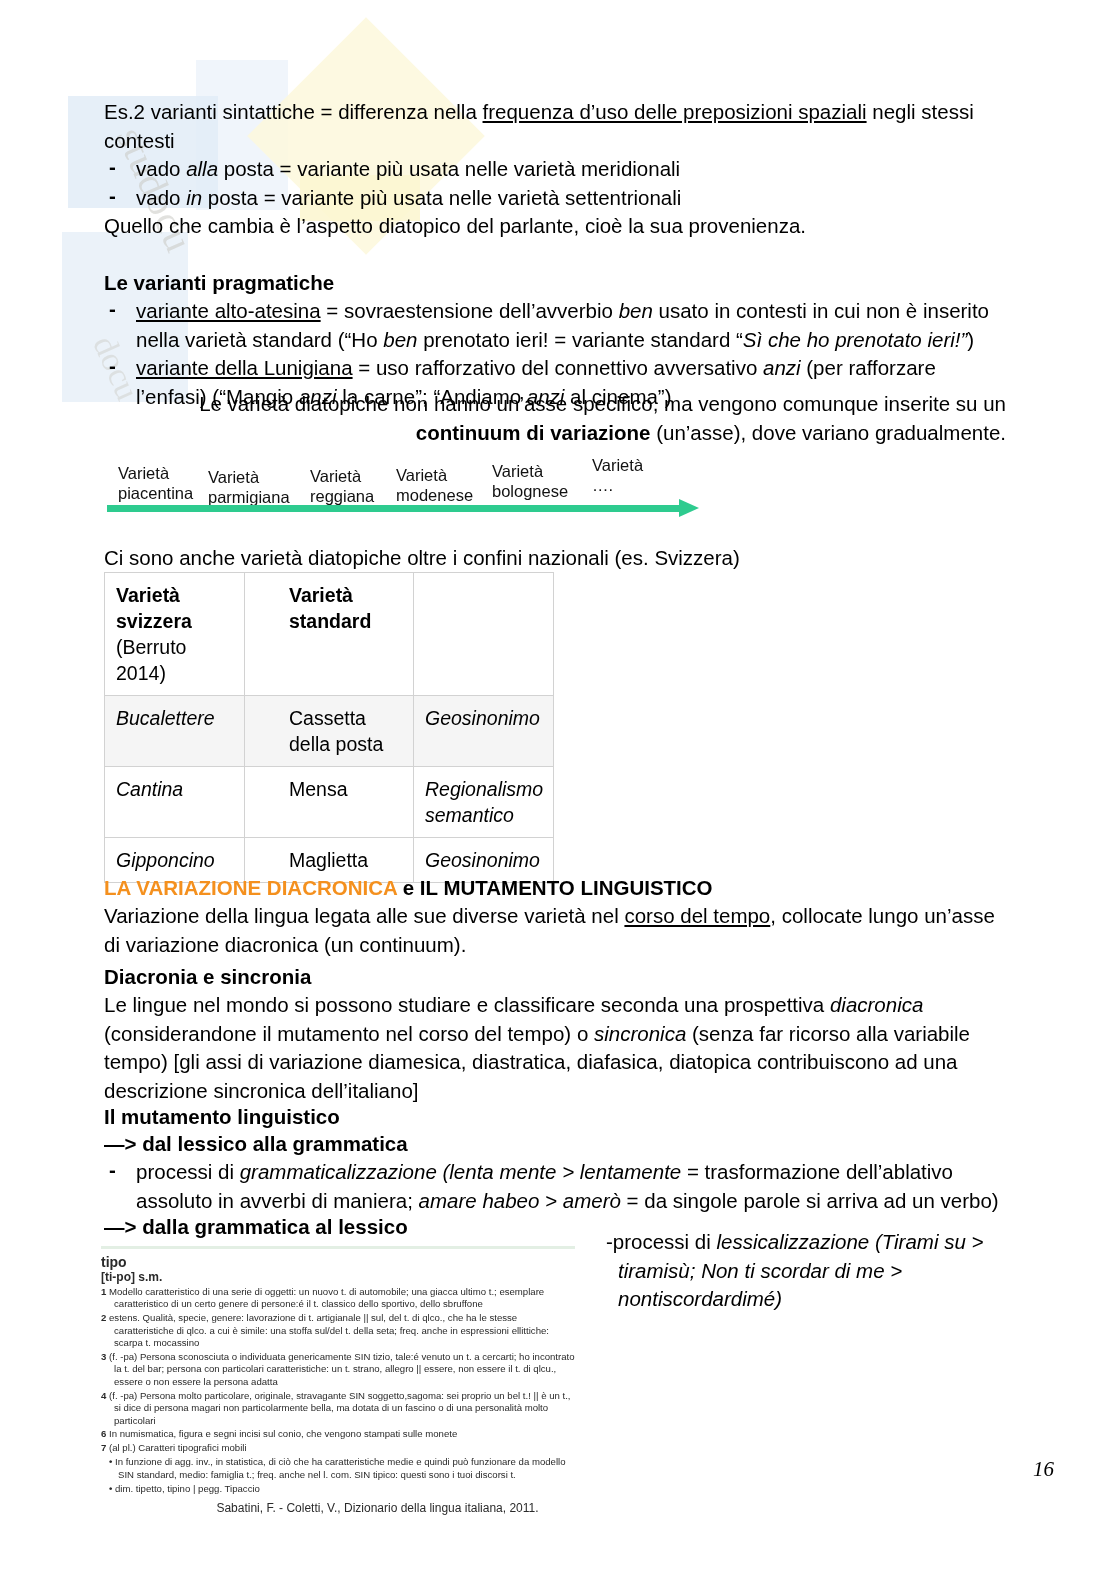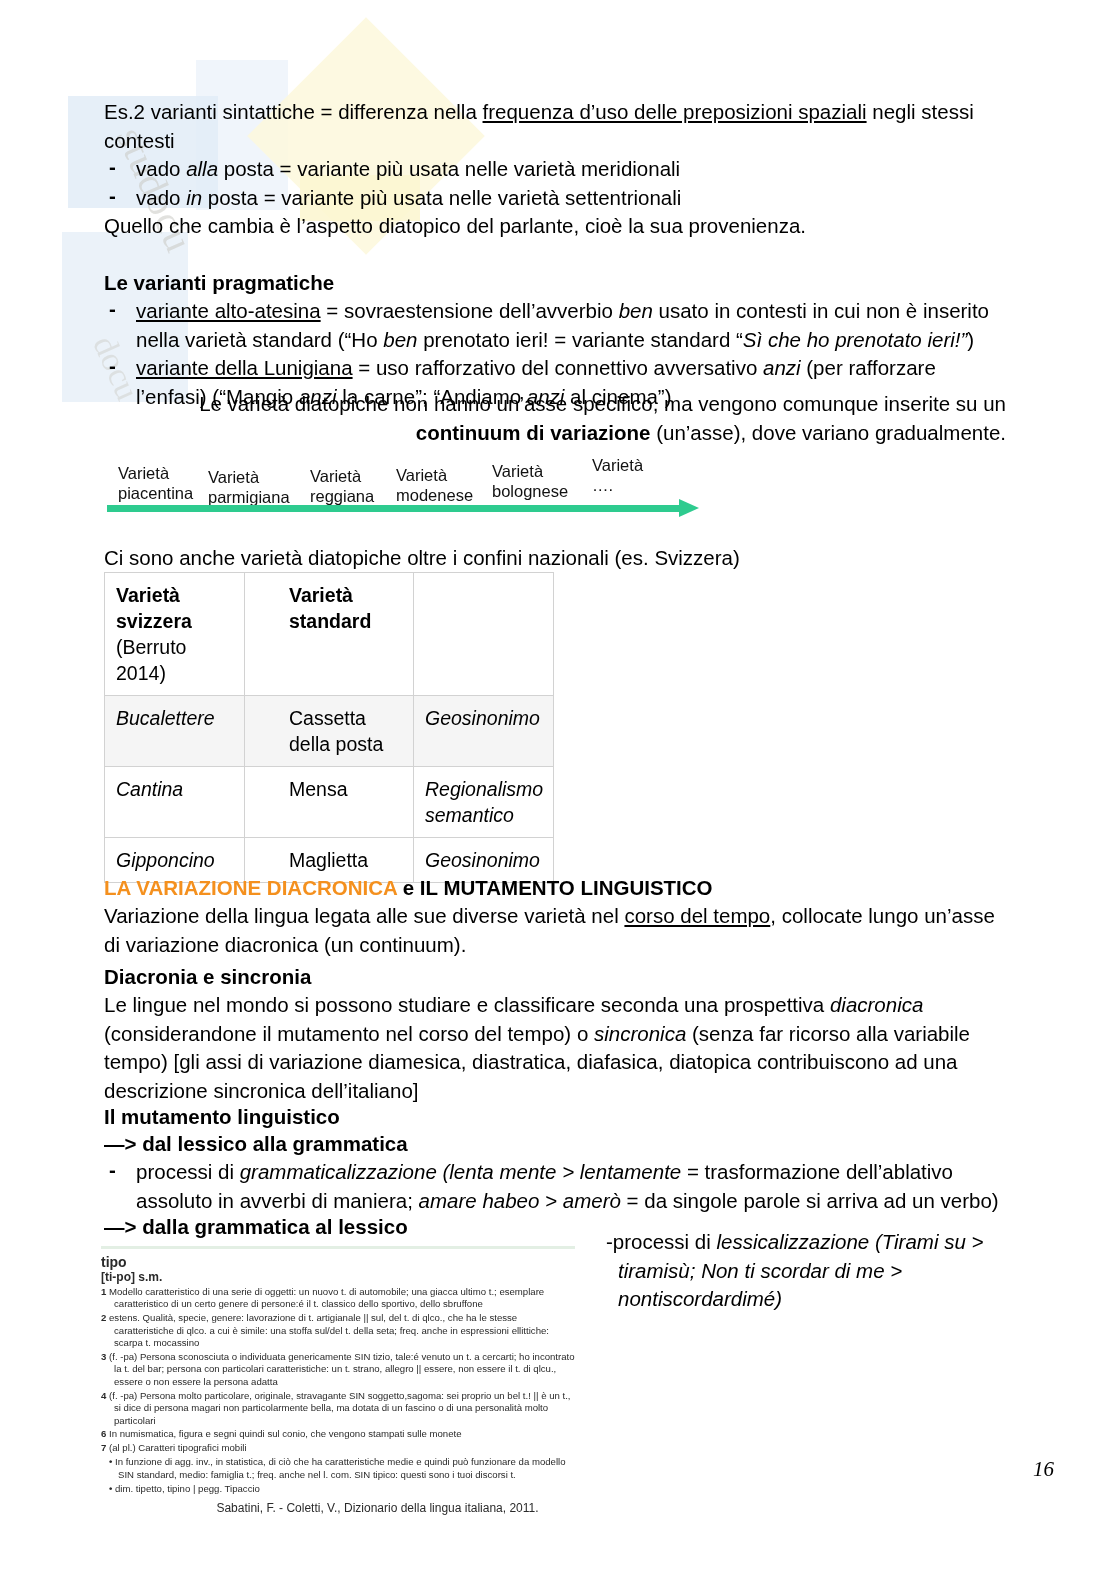--- a/index.html
+++ b/index.html
@@ -396,21 +396,21 @@
 
     <div id="dict">
       <div class="topline"></div>
       <div class="hw">tipo</div>
       <div class="pron">[ti-po] s.m.</div>
 
       <div class="sense"><span class="n">1</span> <span>Modello caratteristico di una serie di oggetti: un nuovo t. di automobile; una giacca ultimo t.; esemplare caratteristico di un certo genere di persone:é il t. classico dello sportivo, dello sbruffone</span></div>
       <div class="sense"><span class="n">2</span> <span>estens. Qualità, specie, genere: lavorazione di t. artigianale || sul, del t. di qlco., che ha le stesse caratteristiche di qlco. a cui è simile: una stoffa sul/del t. della seta; freq. anche in espressioni ellittiche: scarpa t. mocassino</span></div>
       <div class="sense"><span class="n">3</span> <span>(f. -pa) Persona sconosciuta o individuata genericamente SIN tizio, tale:é venuto un t. a cercarti; ho incontrato la t. del bar; persona con particolari caratteristiche: un t. strano, allegro || essere, non essere il t. di qlcu., essere o non essere la persona adatta</span></div>
       <div class="sense"><span class="n">4</span> <span>(f. -pa) Persona molto particolare, originale, stravagante SIN soggetto,sagoma: sei proprio un bel t.! || è un t., si dice di persona magari non particolarmente bella, ma dotata di un fascino o di una personalità molto particolari</span></div>
-      <div class="sense"><span class="n">6</span> <span>In numismatica, figura e segni quindi sul conio, che vengono stampati sulle monete</span></div>
+      <div class="sense"><span class="n">6</span> <span>In numismatica, figura e segni incisi sul conio, che vengono stampati sulle monete</span></div>
       <div class="sense"><span class="n">7</span> <span>(al pl.) Caratteri tipografici mobili</span></div>
       <div class="sense ind"><span class="n">•</span> <span>In funzione di agg. inv., in statistica, di ciò che ha caratteristiche medie e quindi può funzionare da modello SIN standard, medio: famiglia t.; freq. anche nel l. com. SIN tipico: questi sono i tuoi discorsi t.</span></div>
       <div class="sense ind"><span class="n">•</span> <span>dim. tipetto, tipino | pegg. Tipaccio</span></div>
 
       <div class="cite">Sabatini, F. - Coletti, V., Dizionario della lingua italiana, 2011.</div>
     </div>
 
     <div id="page-num">16</div>
 
   </div>

